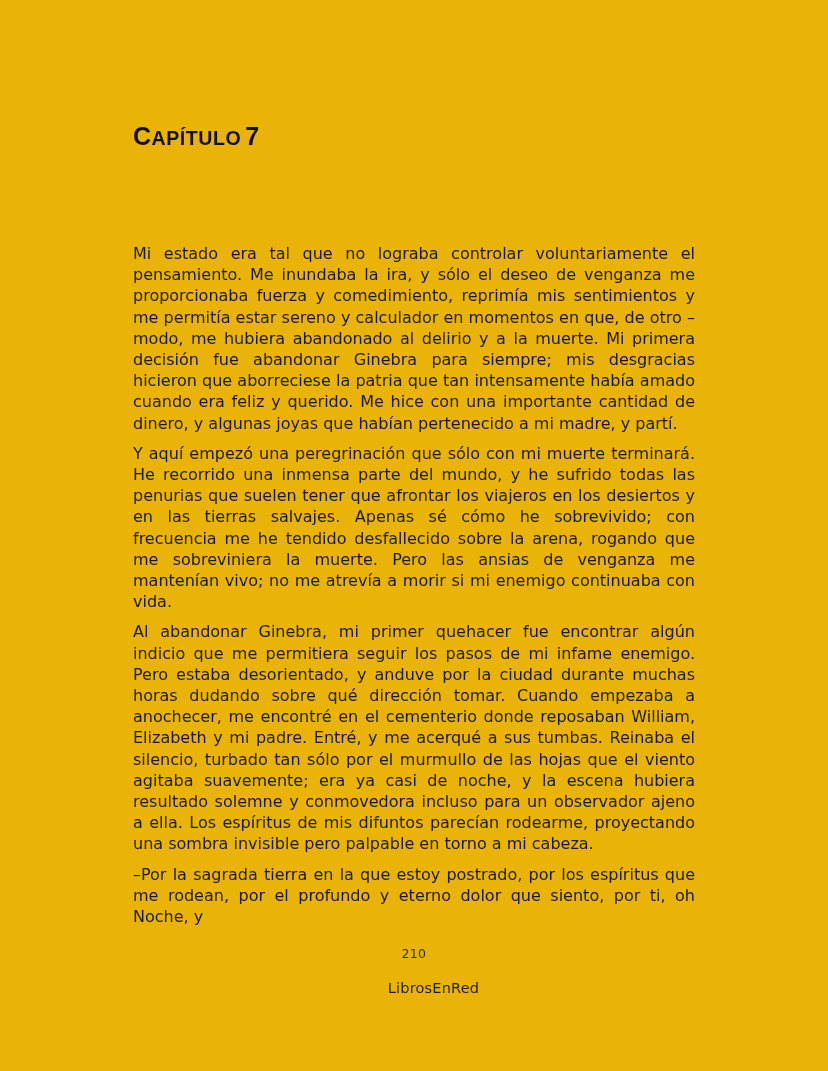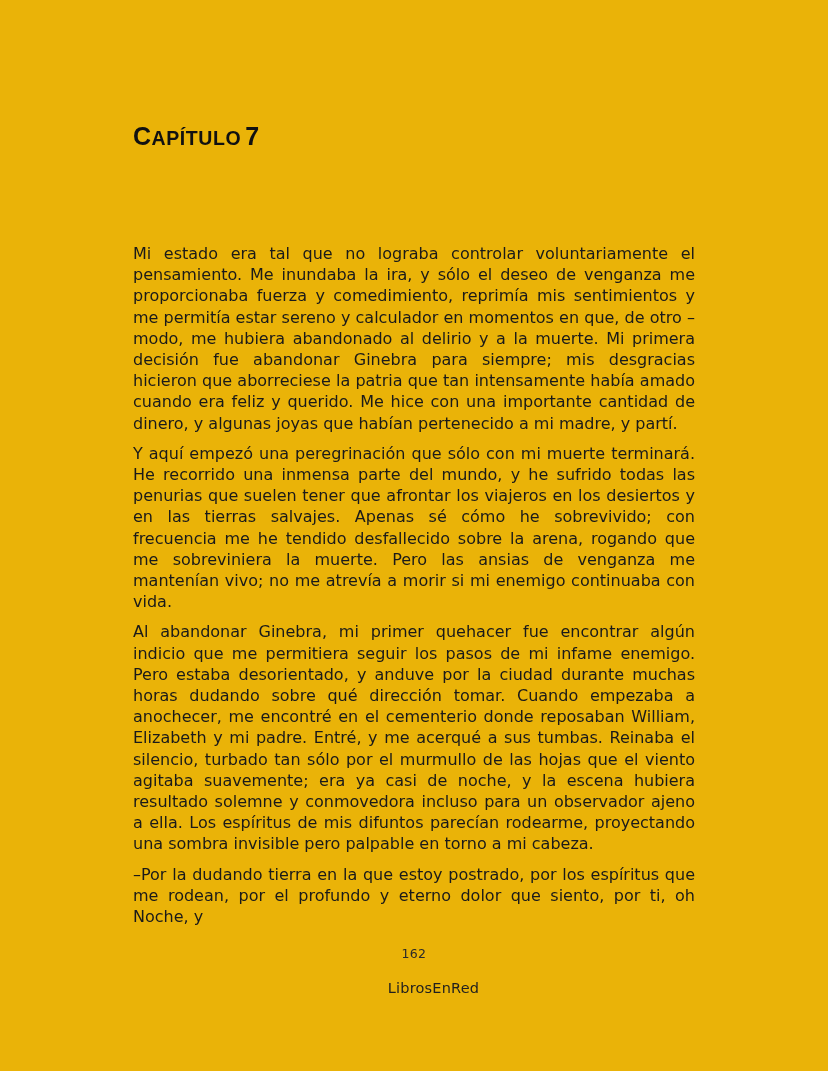--- a/index.html
+++ b/index.html
@@ -95,21 +95,21 @@
 <div class="page">
 
   <h1 class="chapter-heading">
     <span class="cap-initial">C</span><span class="cap-rest">APÍTULO</span><span class="cap-number">7</span>
   </h1>
 
   <div class="text-block">
     <p class="body-paragraph">Mi estado era tal que no lograba controlar voluntariamente el pensamiento. Me inundaba la ira, y sólo el deseo de venganza me proporcionaba fuerza y comedimiento, reprimía mis sentimientos y me permitía estar sereno y calculador en momentos en que, de otro –modo, me hubiera abandonado al delirio y a la muerte. Mi primera decisión fue abandonar Ginebra para siempre; mis desgracias hicieron que aborreciese la patria que tan intensamente había amado cuando era feliz y querido. Me hice con una importante cantidad de dinero, y algunas joyas que habían pertenecido a mi madre, y partí.</p>
     <p class="body-paragraph">Y aquí empezó una peregrinación que sólo con mi muerte terminará. He recorrido una inmensa parte del mundo, y he sufrido todas las penurias que suelen tener que afrontar los viajeros en los desiertos y en las tierras salvajes. Apenas sé cómo he sobrevivido; con frecuencia me he tendido desfallecido sobre la arena, rogando que me sobreviniera la muerte. Pero las ansias de venganza me mantenían vivo; no me atrevía a morir si mi enemigo continuaba con vida.</p>
     <p class="body-paragraph">Al abandonar Ginebra, mi primer quehacer fue encontrar algún indicio que me permitiera seguir los pasos de mi infame enemigo. Pero estaba desorientado, y anduve por la ciudad durante muchas horas dudando sobre qué dirección tomar. Cuando empezaba a anochecer, me encontré en el cementerio donde reposaban William, Elizabeth y mi padre. Entré, y me acerqué a sus tumbas. Reinaba el silencio, turbado tan sólo por el murmullo de las hojas que el viento agitaba suavemente; era ya casi de noche, y la escena hubiera resultado solemne y conmovedora incluso para un observador ajeno a ella. Los espíritus de mis difuntos parecían rodearme, proyectando una sombra invisible pero palpable en torno a mi cabeza.</p>
-    <p class="body-paragraph">–Por la dudando tierra en la que estoy postrado, por los espíritus que me rodean, por el profundo y eterno dolor que siento, por ti, oh Noche, y</p>
+    <p class="body-paragraph">–Por la sagrada tierra en la que estoy postrado, por los espíritus que me rodean, por el profundo y eterno dolor que siento, por ti, oh Noche, y</p>
   </div>
 
   <div class="page-footer">
-    <div class="page-number">162</div>
+    <div class="page-number">210</div>
     <div class="publisher-mark">LibrosEnRed</div>
   </div>
 
 </div>
 
 </body></html>

